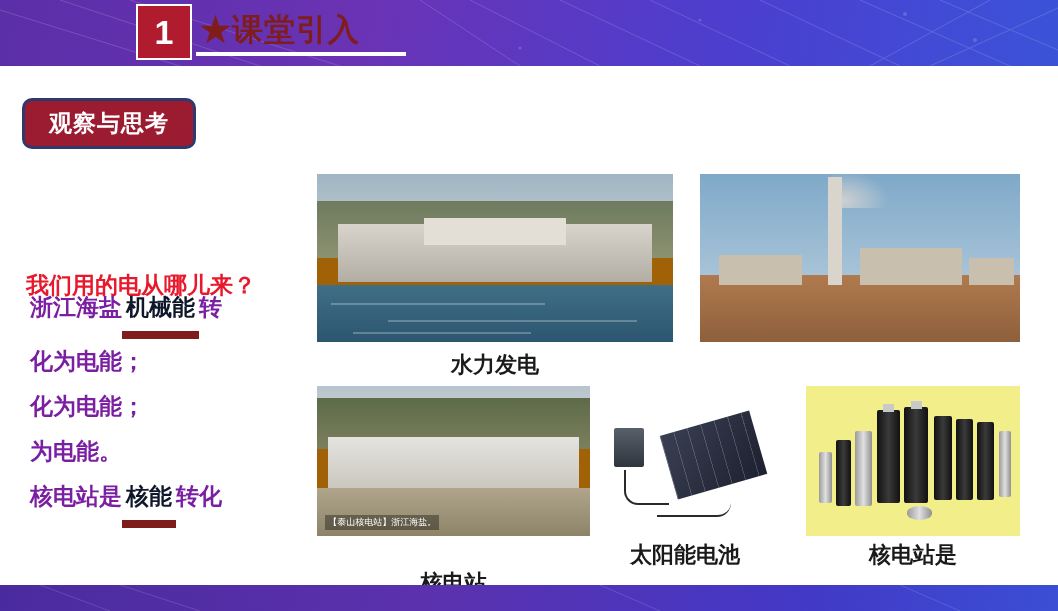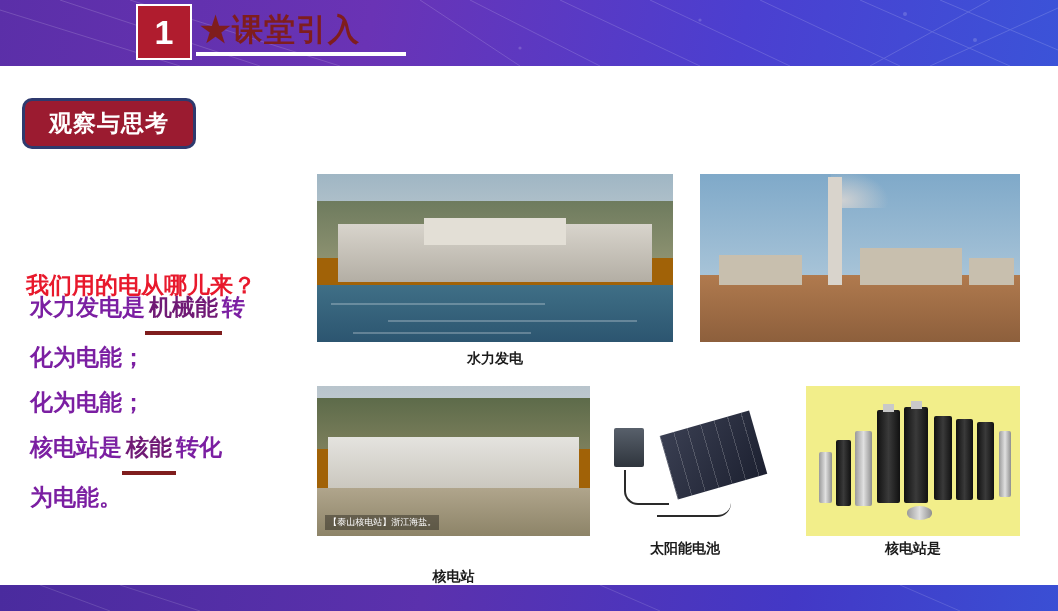--- a/index.html
+++ b/index.html
@@ -133,35 +133,35 @@
     color: #7b1fa2;
     font-size: 23px;
     font-weight: bold;
     line-height: 45px;
   }
   .stmt-line {
     white-space: nowrap;
   }
   .blank {
     display: inline-block;
-    border-bottom: 4px solid #7f1d1d;
+    border-bottom: 8px solid #7f1d1d;
     padding: 0 4px 1px 4px;
-    color: #701a75;
+    color: #0f172a;
     font-weight: bold;
   }
   
   .photo {
     position: absolute;
     overflow: hidden;
     background: #a16207;
   }
   .cap {
     position: absolute;
     color: #1a1a1a;
-    font-size: 14px;
+    font-size: 22px;
     font-weight: bold;
     text-align: center;
     white-space: nowrap;
   }
   
   #photo-hydro { left: 317px; top: 174px; width: 356px; height: 168px; }
   .hydro-sky { position:absolute; left:0; top:0; width:100%; height:30%;
     background: linear-gradient(#9fb6c4, #b9c6cd); }
   .hydro-hills { position:absolute; left:0; top:16%; width:100%; height:34%;
     background: linear-gradient(#6e7b5e, #8c9170); }
@@ -257,33 +257,33 @@
 
   <div class="observe-tag">
     <span class="observe-tag-text">观察与思考</span>
   </div>
 
 
   <div class="left-question">我们用的电从哪儿来？</div>
 
   <div class="left-block">
     <div class="stmt-line">
-      <span>水力发电是</span><span class="blank">机械能</span><span>转</span>
+      <span>浙江海盐</span><span class="blank">机械能</span><span>转</span>
     </div>
     <div class="stmt-line">
       <span>化为电能；</span>
     </div>
     <div class="stmt-line">
       <span>化为电能；</span>
     </div>
     <div class="stmt-line">
+      <span>为电能。</span>
+    </div>
+    <div class="stmt-line">
       <span>核电站是</span><span class="blank">核能</span><span>转化</span>
-    </div>
-    <div class="stmt-line">
-      <span>为电能。</span>
     </div>
   </div>
 
   <div class="photo" id="photo-hydro">
     <div class="hydro-sky"></div>
     <div class="hydro-hills"></div>
     <div class="hydro-dam"></div>
     <div class="hydro-dam2"></div>
     <div class="hydro-water"></div>
     <div class="hydro-ripple" style="left:4%; bottom:22%; width:60%;"></div>

